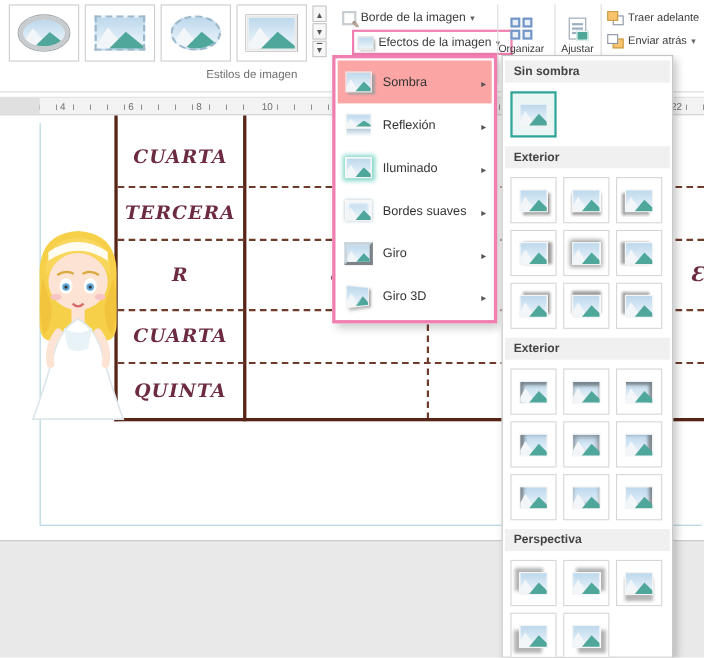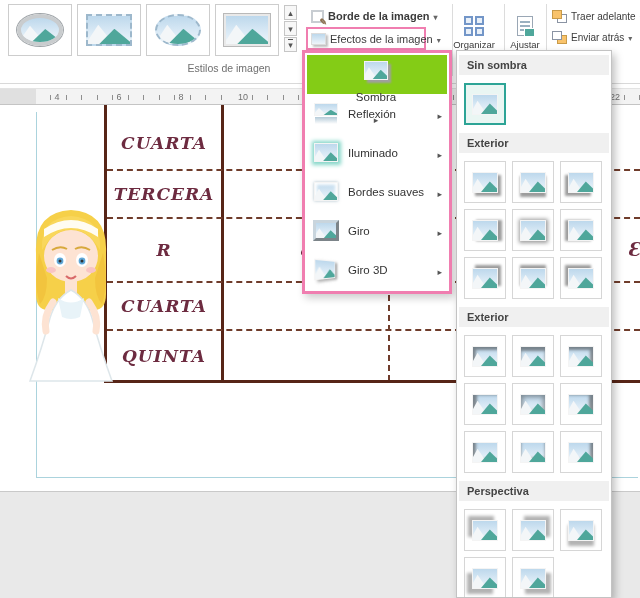--- a/index.html
+++ b/index.html
@@ -31,22 +31,22 @@
   .spin{width:13px;height:15px;border:1px solid #c6c6c6;background:#f7f7f7;margin-bottom:1px;
         display:flex;align-items:center;justify-content:center;color:#555;}
   .spin.up::before{content:"▴";font-size:9px;}
   .spin.down::before{content:"▾";font-size:9px;}
   .spin.more::before{content:"▾";font-size:9px;border-top:1.5px solid #555;}
   .vsep{position:absolute;top:4px;width:1px;height:72px;background:#dcdcdc;}
   .group-label{position:absolute;left:8px;top:62px;width:442px;text-align:center;
                font-size:10.5px;color:#6f6f6f;}
   .rbtn{position:absolute;display:flex;align-items:center;gap:4px;font-size:11px;color:#3b3b3b;
         white-space:nowrap;background:#fff;padding:0 3px;}
-  .btn-border{left:308px;top:6px;height:20px;font-weight:bold;}
-  .btn-effects{left:306px;top:27px;height:23px;width:120px;border:2.5px solid #f07eb0;text-align:center;}
+  .btn-border{left:308px;top:6px;height:20px;}
+  .btn-effects{left:320px;top:27px;height:23px;width:146px;border:2.5px solid #f07eb0;text-align:center;}
   .caret::before{content:"▾";font-size:8px;color:#666;}
   .icon-border{width:13px;height:13px;border:2px solid #c8cdd2;position:relative;background:#fff;flex:none;}
   .icon-border::after{content:"✎";position:absolute;right:-5px;bottom:-6px;font-size:9px;color:#8b6f4e;}
   .icon-effects{width:15px;height:12px;flex:none;background:linear-gradient(180deg,#bdd8ec,#eef5fa);
                 border:1px solid #dcdcdc;box-shadow:2px 2px 2px #c0c0c0;}
   .grp{position:absolute;top:4px;height:72px;display:flex;flex-direction:column;align-items:center;
        justify-content:center;gap:3px;font-size:9.5px;color:#3b3b3b;}
   .grp-organize{left:450px;width:48px;}
   .grp-adjust{left:506px;width:38px;}
   .icon-arrange{width:20px;height:20px;display:grid;grid-template-columns:1fr 1fr;grid-template-rows:1fr 1fr;gap:2px;}
@@ -91,21 +91,21 @@
          font-family:"DejaVu Serif",serif;font-style:italic;font-weight:bold;font-size:17px;
          letter-spacing:1px;color:#6d2b40;}
   .eps{position:absolute;top:238px;height:24px;line-height:24px;transform:translateX(-50%);
        font-family:"DejaVu Serif",serif;font-style:italic;font-weight:bold;font-size:18px;color:#6d2b40;}
   .girl{position:absolute;left:6px;top:198px;width:130px;height:192px;z-index:2;}
 
   
   .fx-menu{position:absolute;left:302px;top:50px;width:150px;background:#fff;z-index:10;
            border:3px solid #f07eb0;padding:2px;box-shadow:3px 4px 8px rgba(0,0,0,.2);}
   .menu-item{display:flex;align-items:center;gap:6px;height:39px;padding:0 5px 0 3px;}
-  .menu-item.hl{background:#84cc16;flex-direction:column;}
+  .menu-item.hl{background:#fca5a5;}
   .mi-icon{width:32px;height:30px;display:flex;align-items:center;justify-content:center;flex:none;}
   .mi-label{flex:1;font-size:11.5px;color:#333;}
   .mi-arrow::before{content:"▸";font-size:9px;color:#555;}
   .icon-shadow .pic{box-shadow:2.5px 2.5px 2px #9f9f9f;}
   .icon-reflection{flex-direction:column;justify-content:center;}
   .icon-reflection .pic{height:13px;}
   .icon-reflection::after{content:"";width:22px;height:7px;margin-top:1px;
       background:linear-gradient(180deg,rgba(120,160,185,.55),rgba(120,160,185,0));}
   .icon-glow .pic{box-shadow:0 0 4px 2.5px #86d7c9;}
   .icon-soft-edges .pic{box-shadow:inset 0 0 3px 2px rgba(255,255,255,.95),0 0 3px rgba(140,165,180,.7);}

